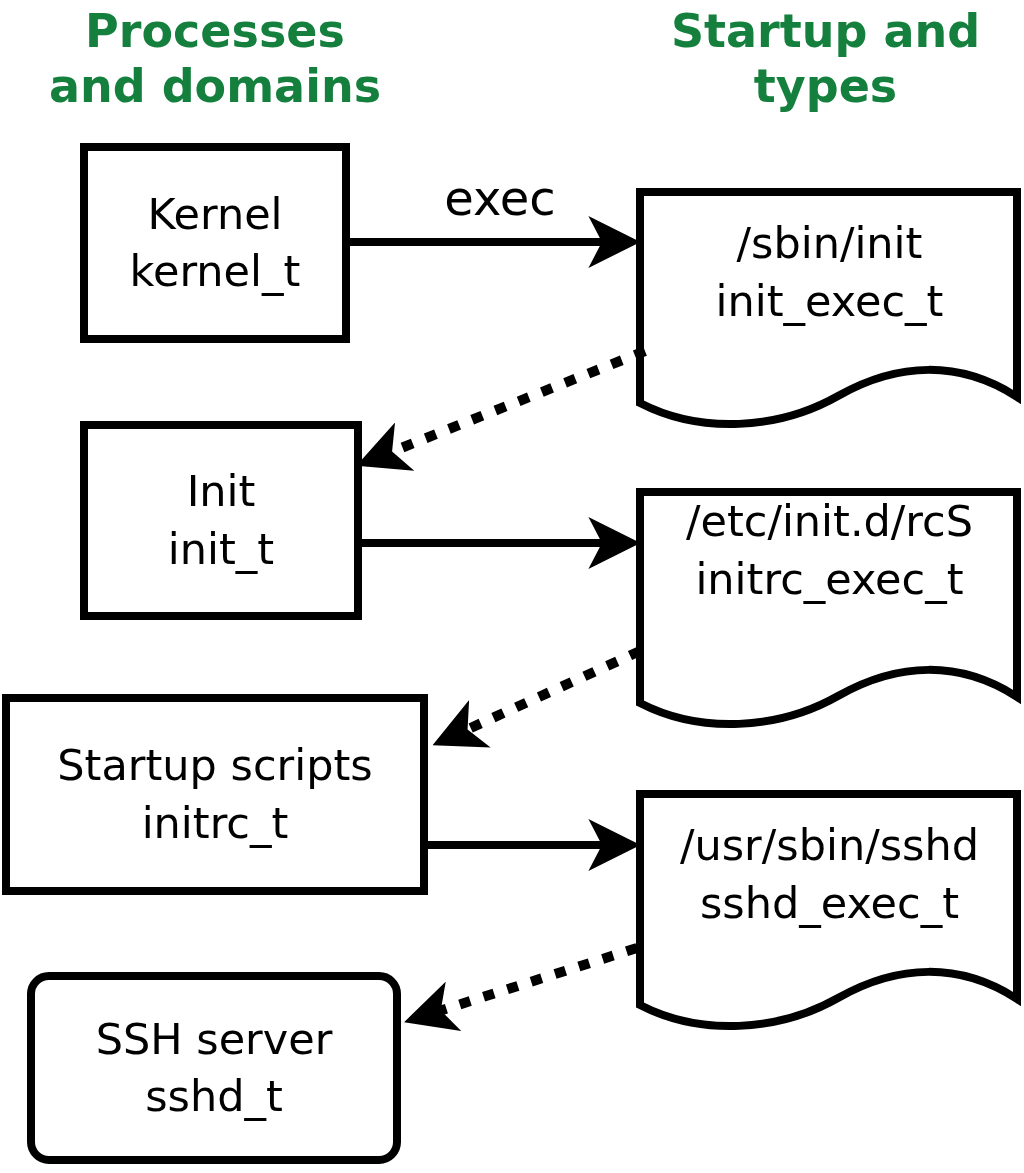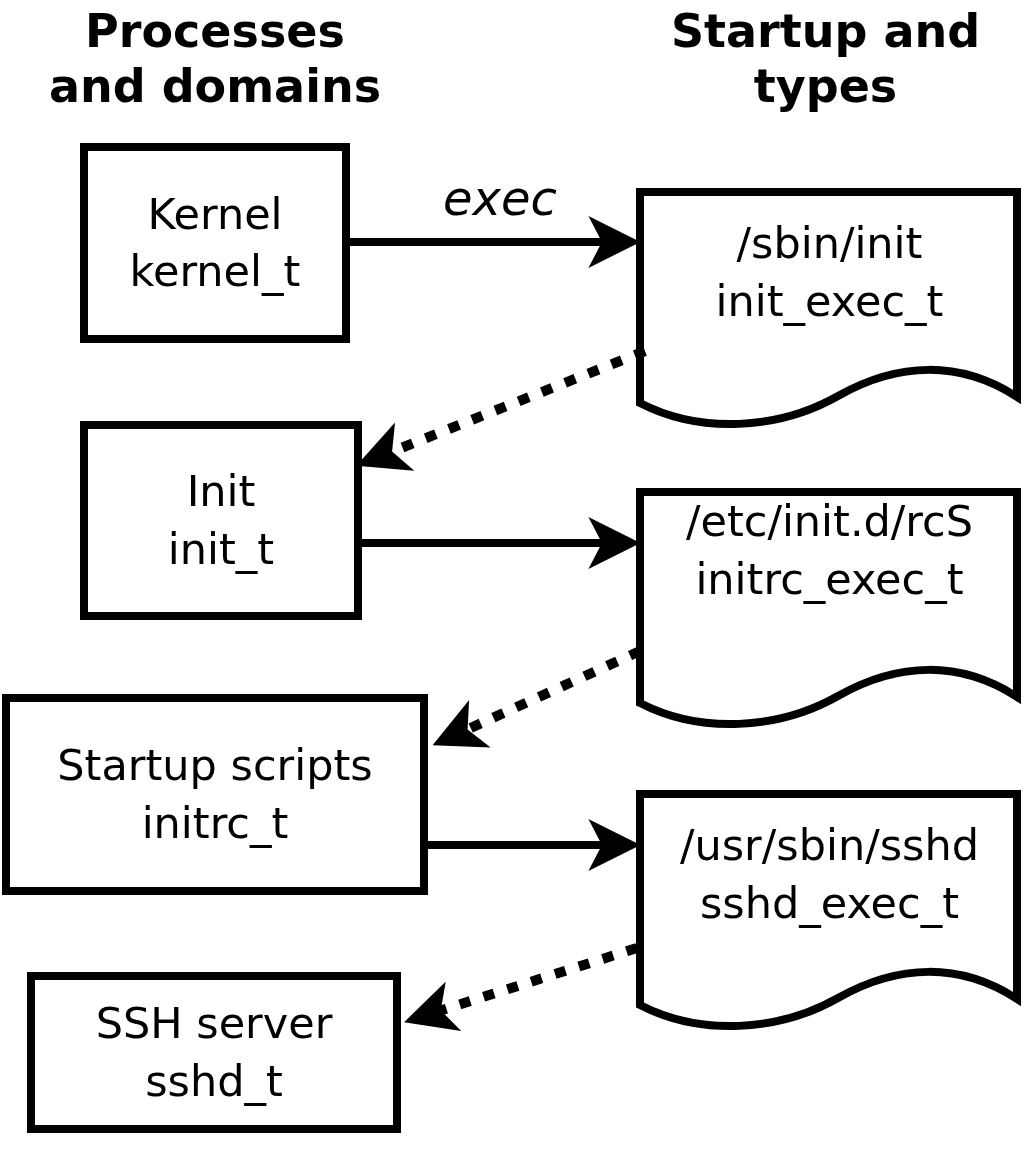--- a/index.html
+++ b/index.html
@@ -5,44 +5,44 @@
   html,body{margin:0;padding:0;background:#ffffff;}
   .canvas{
     position:relative;width:1024px;height:1173px;
     background:#ffffff;color:#000000;
     font-family:"DejaVu Sans", sans-serif;
     overflow:hidden;
   }
   .layer{position:absolute;left:0;top:0;}
   .hdr{
     position:absolute;font-weight:bold;font-size:46px;line-height:1.2;
-    text-align:center;color:#000000;
+    text-align:center;color:#15803d;
   }
   .hdr-left{left:15px;top:4px;width:400px;}
   .hdr-right{left:633px;top:4px;width:385px;}
   .pbox{
     position:absolute;border:8px solid #000;background:#fff;
     box-sizing:border-box;display:flex;flex-direction:column;
     align-items:center;justify-content:center;
     font-size:43px;line-height:1.33;text-align:center;
   }
   .pbox-kernel{left:80px;top:143px;width:270px;height:200px;}
   .pbox-init{left:80px;top:421px;width:282px;height:199px;}
   .pbox-initrc{left:2px;top:694px;width:426px;height:201px;}
-  .pbox-sshd{left:27px;top:972px;width:374px;height:161px;}
+  .pbox-sshd{left:27px;top:972px;width:374px;height:192px;border-radius:22px;}
   .doctext{
     position:absolute;left:642px;width:375px;
     font-size:43px;line-height:1.36;text-align:center;
   }
   .doctext-1{top:214px;}
   .doctext-2{top:492px;}
   .doctext-3{top:816px;}
   .execlbl{
     position:absolute;left:420px;top:174px;width:160px;
-    font-size:48px;line-height:1;text-align:center;font-style:italic;
+    font-size:48px;line-height:1;text-align:center;
   }
 </style>
 </head>
 <body>
 
 <div class="canvas">
 
   <svg class="layer" width="1024" height="1173" viewBox="0 0 1024 1173">
     <defs>
       <marker id="ah-solid" viewBox="0 0 10 10" refX="8" refY="5" markerWidth="6.5" markerHeight="6.5" orient="auto">

